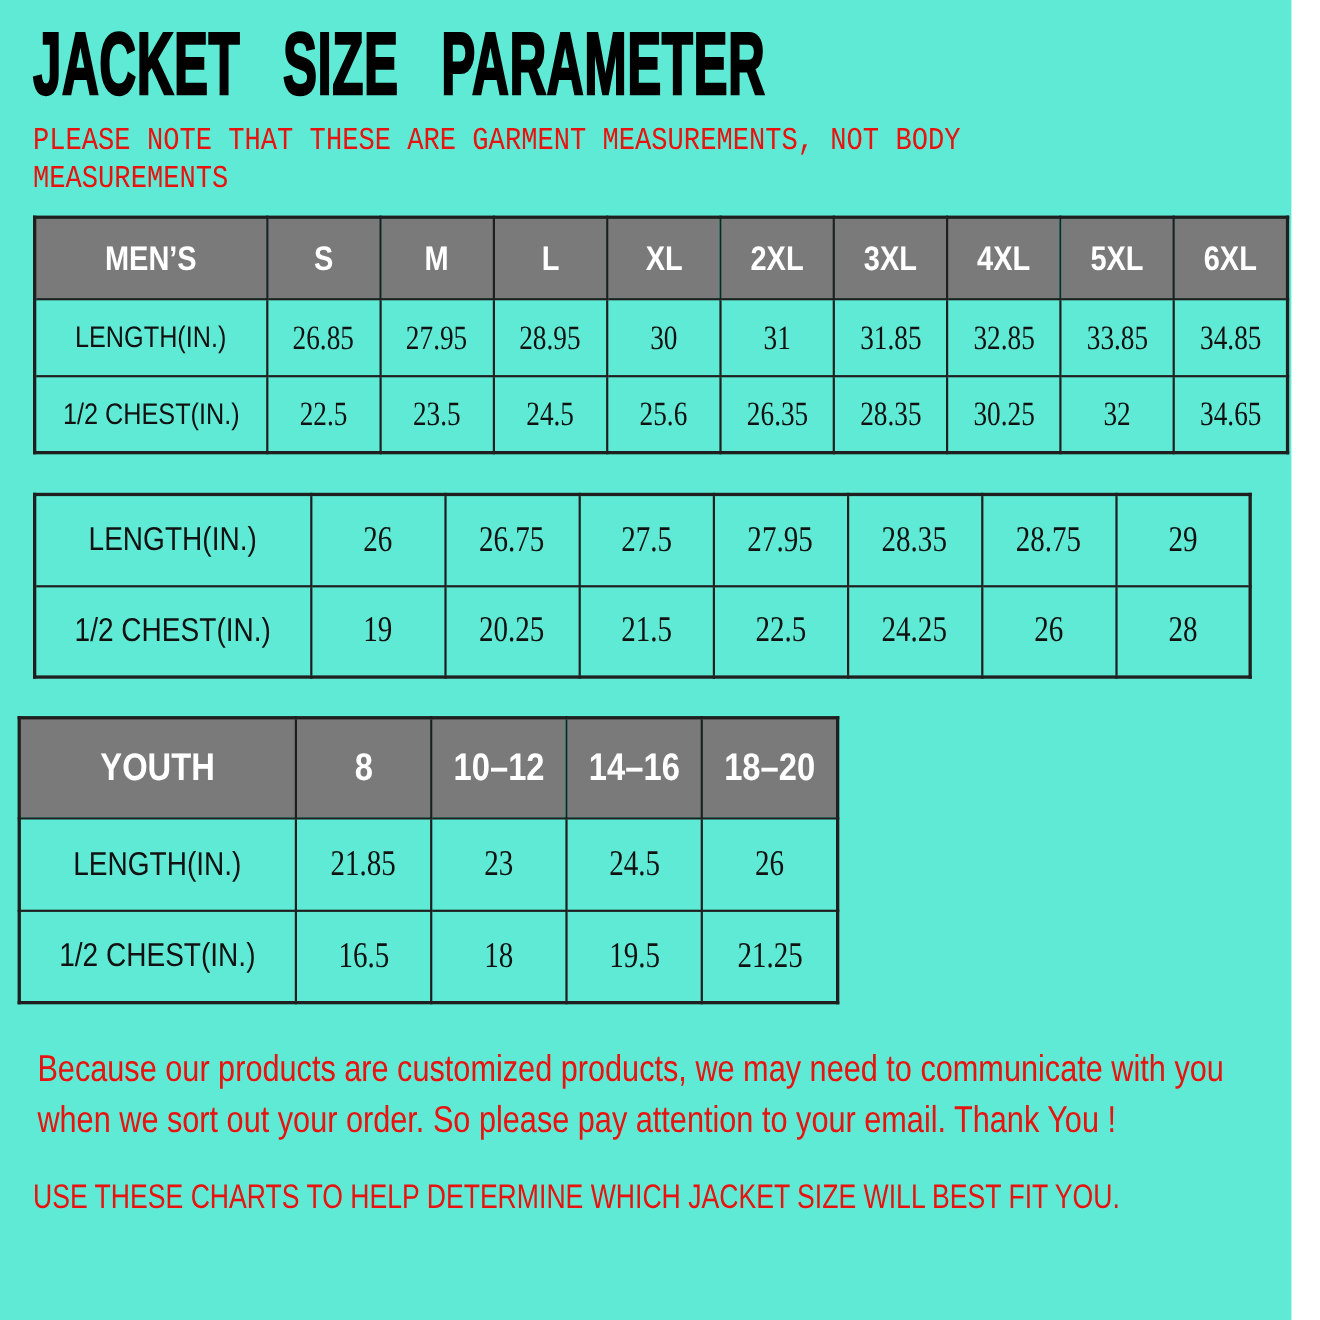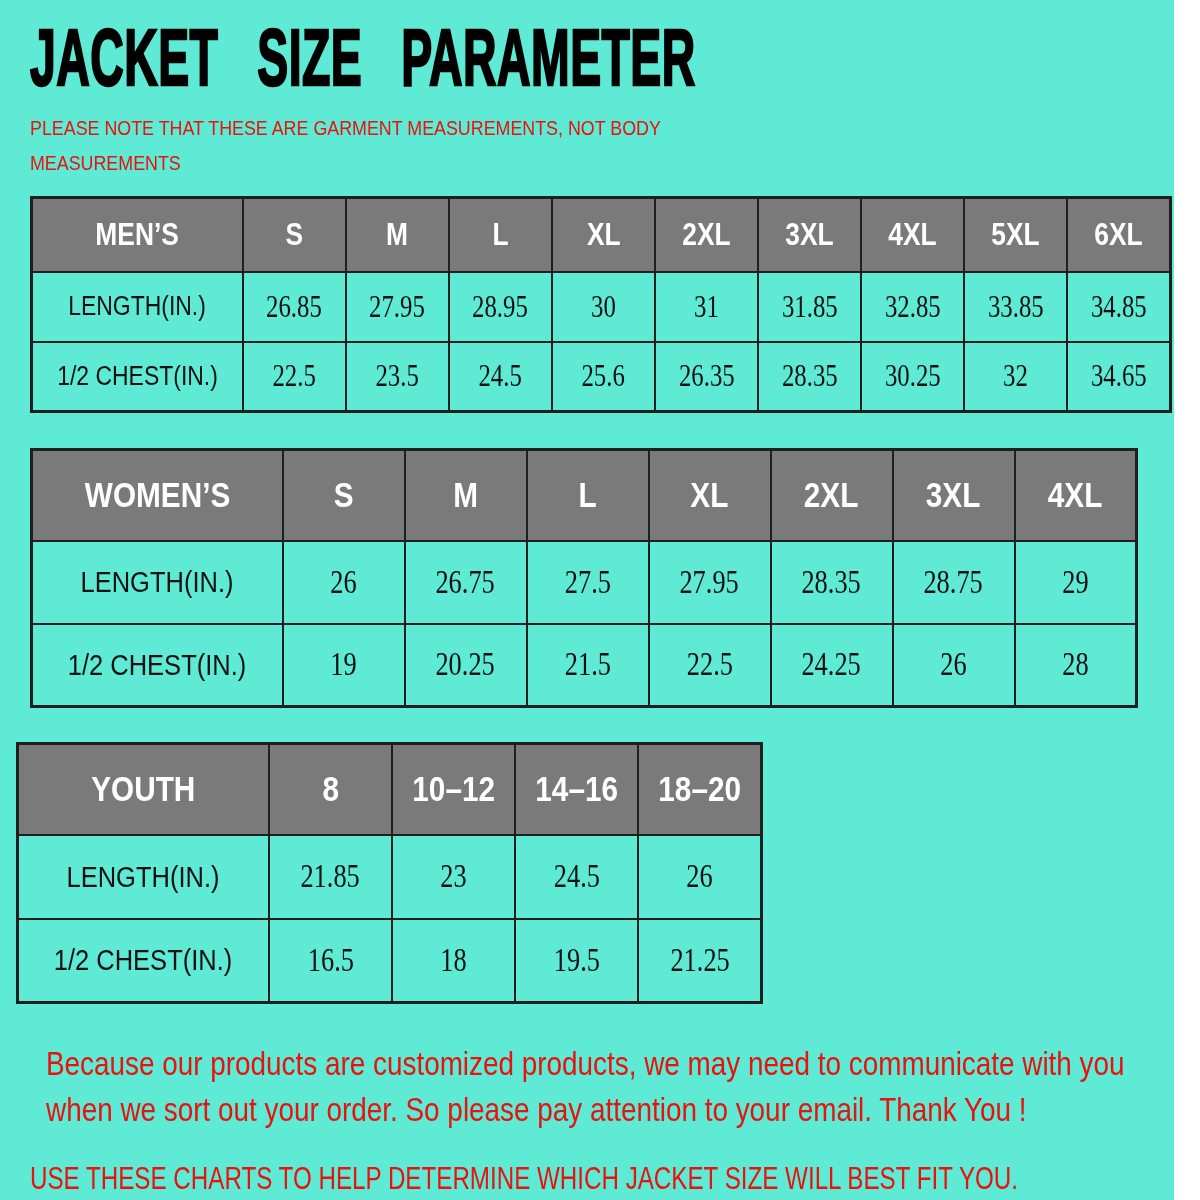--- a/index.html
+++ b/index.html
@@ -23,21 +23,21 @@
   .title{
     margin:26px 0 0 30px;
     font-size:80px;line-height:64px;
     font-weight:bold;color:#000;
   }
   .title .cx{--sx:0.58;-webkit-text-stroke:2.5px #000;word-spacing:0.55em;letter-spacing:0.01em;}
 
   .note{
     margin:20px 0 0 30px;
     color:var(--red);
-    font-size:21px;line-height:35px;
+    font-size:29px;line-height:35px;font-family:Liberation Mono, monospace;
   }
   .note .cx{--sx:0.85;}
 
   table{border-collapse:collapse;table-layout:fixed;}
   td{border:2px solid var(--border);text-align:center;vertical-align:middle;padding:0;overflow:hidden;}
   table{border:3px solid var(--border);}
   tr.head td{background:var(--gray);color:#fff;font-weight:bold;}
 
   .mens{margin:16px 0 0 30px;width:1142px;}
   .mens td.c-label{width:211px;}
@@ -64,21 +64,21 @@
   .youth tr.head{height:91px;}
   .youth tr.head .cxc{--sx:0.85;font-size:35px;}
   .youth .row-label{--sx:0.85;font-size:30px;}
   .youth .val{font-size:33px;}
 
   .val{font-family:"Liberation Serif",serif;color:#111;}
   .val.cxc{--sx:0.8;}
   .row-label{color:#111;}
 
   .footer-para{
-    margin:36px 0 0 46px;
+    margin:36px 0 0 34px;
     color:var(--red);
     font-size:34px;line-height:46px;
   }
   .footer-para .cx{--sx:0.82;}
   .footer-cta{
     margin:28px 0 0 30px;
     color:var(--red);
     font-size:31px;line-height:38px;
   }
   .footer-cta .cx{--sx:0.78;}
@@ -131,30 +131,20 @@
       <td><span class="cxc val">28.35</span></td>
       <td><span class="cxc val">30.25</span></td>
       <td><span class="cxc val">32</span></td>
       <td><span class="cxc val">34.65</span></td>
     </tr>
   </tbody>
     </table>
 
   <table class="womens">
     <tbody>
-        <tr class="head">
-      <td class="c-label"><span class="cxc">WOMEN’S</span></td>
-      <td class="c-size"><span class="cxc">S</span></td>
-      <td class="c-size"><span class="cxc">M</span></td>
-      <td class="c-size"><span class="cxc">L</span></td>
-      <td class="c-size"><span class="cxc">XL</span></td>
-      <td class="c-size"><span class="cxc">2XL</span></td>
-      <td class="c-size"><span class="cxc">3XL</span></td>
-      <td class="c-size"><span class="cxc">4XL</span></td>
-    </tr>
     <tr>
       <td class="c-label"><span class="cxc row-label">LENGTH(IN.)</span></td>
       <td><span class="cxc val">26</span></td>
       <td><span class="cxc val">26.75</span></td>
       <td><span class="cxc val">27.5</span></td>
       <td><span class="cxc val">27.95</span></td>
       <td><span class="cxc val">28.35</span></td>
       <td><span class="cxc val">28.75</span></td>
       <td><span class="cxc val">29</span></td>
     </tr>

